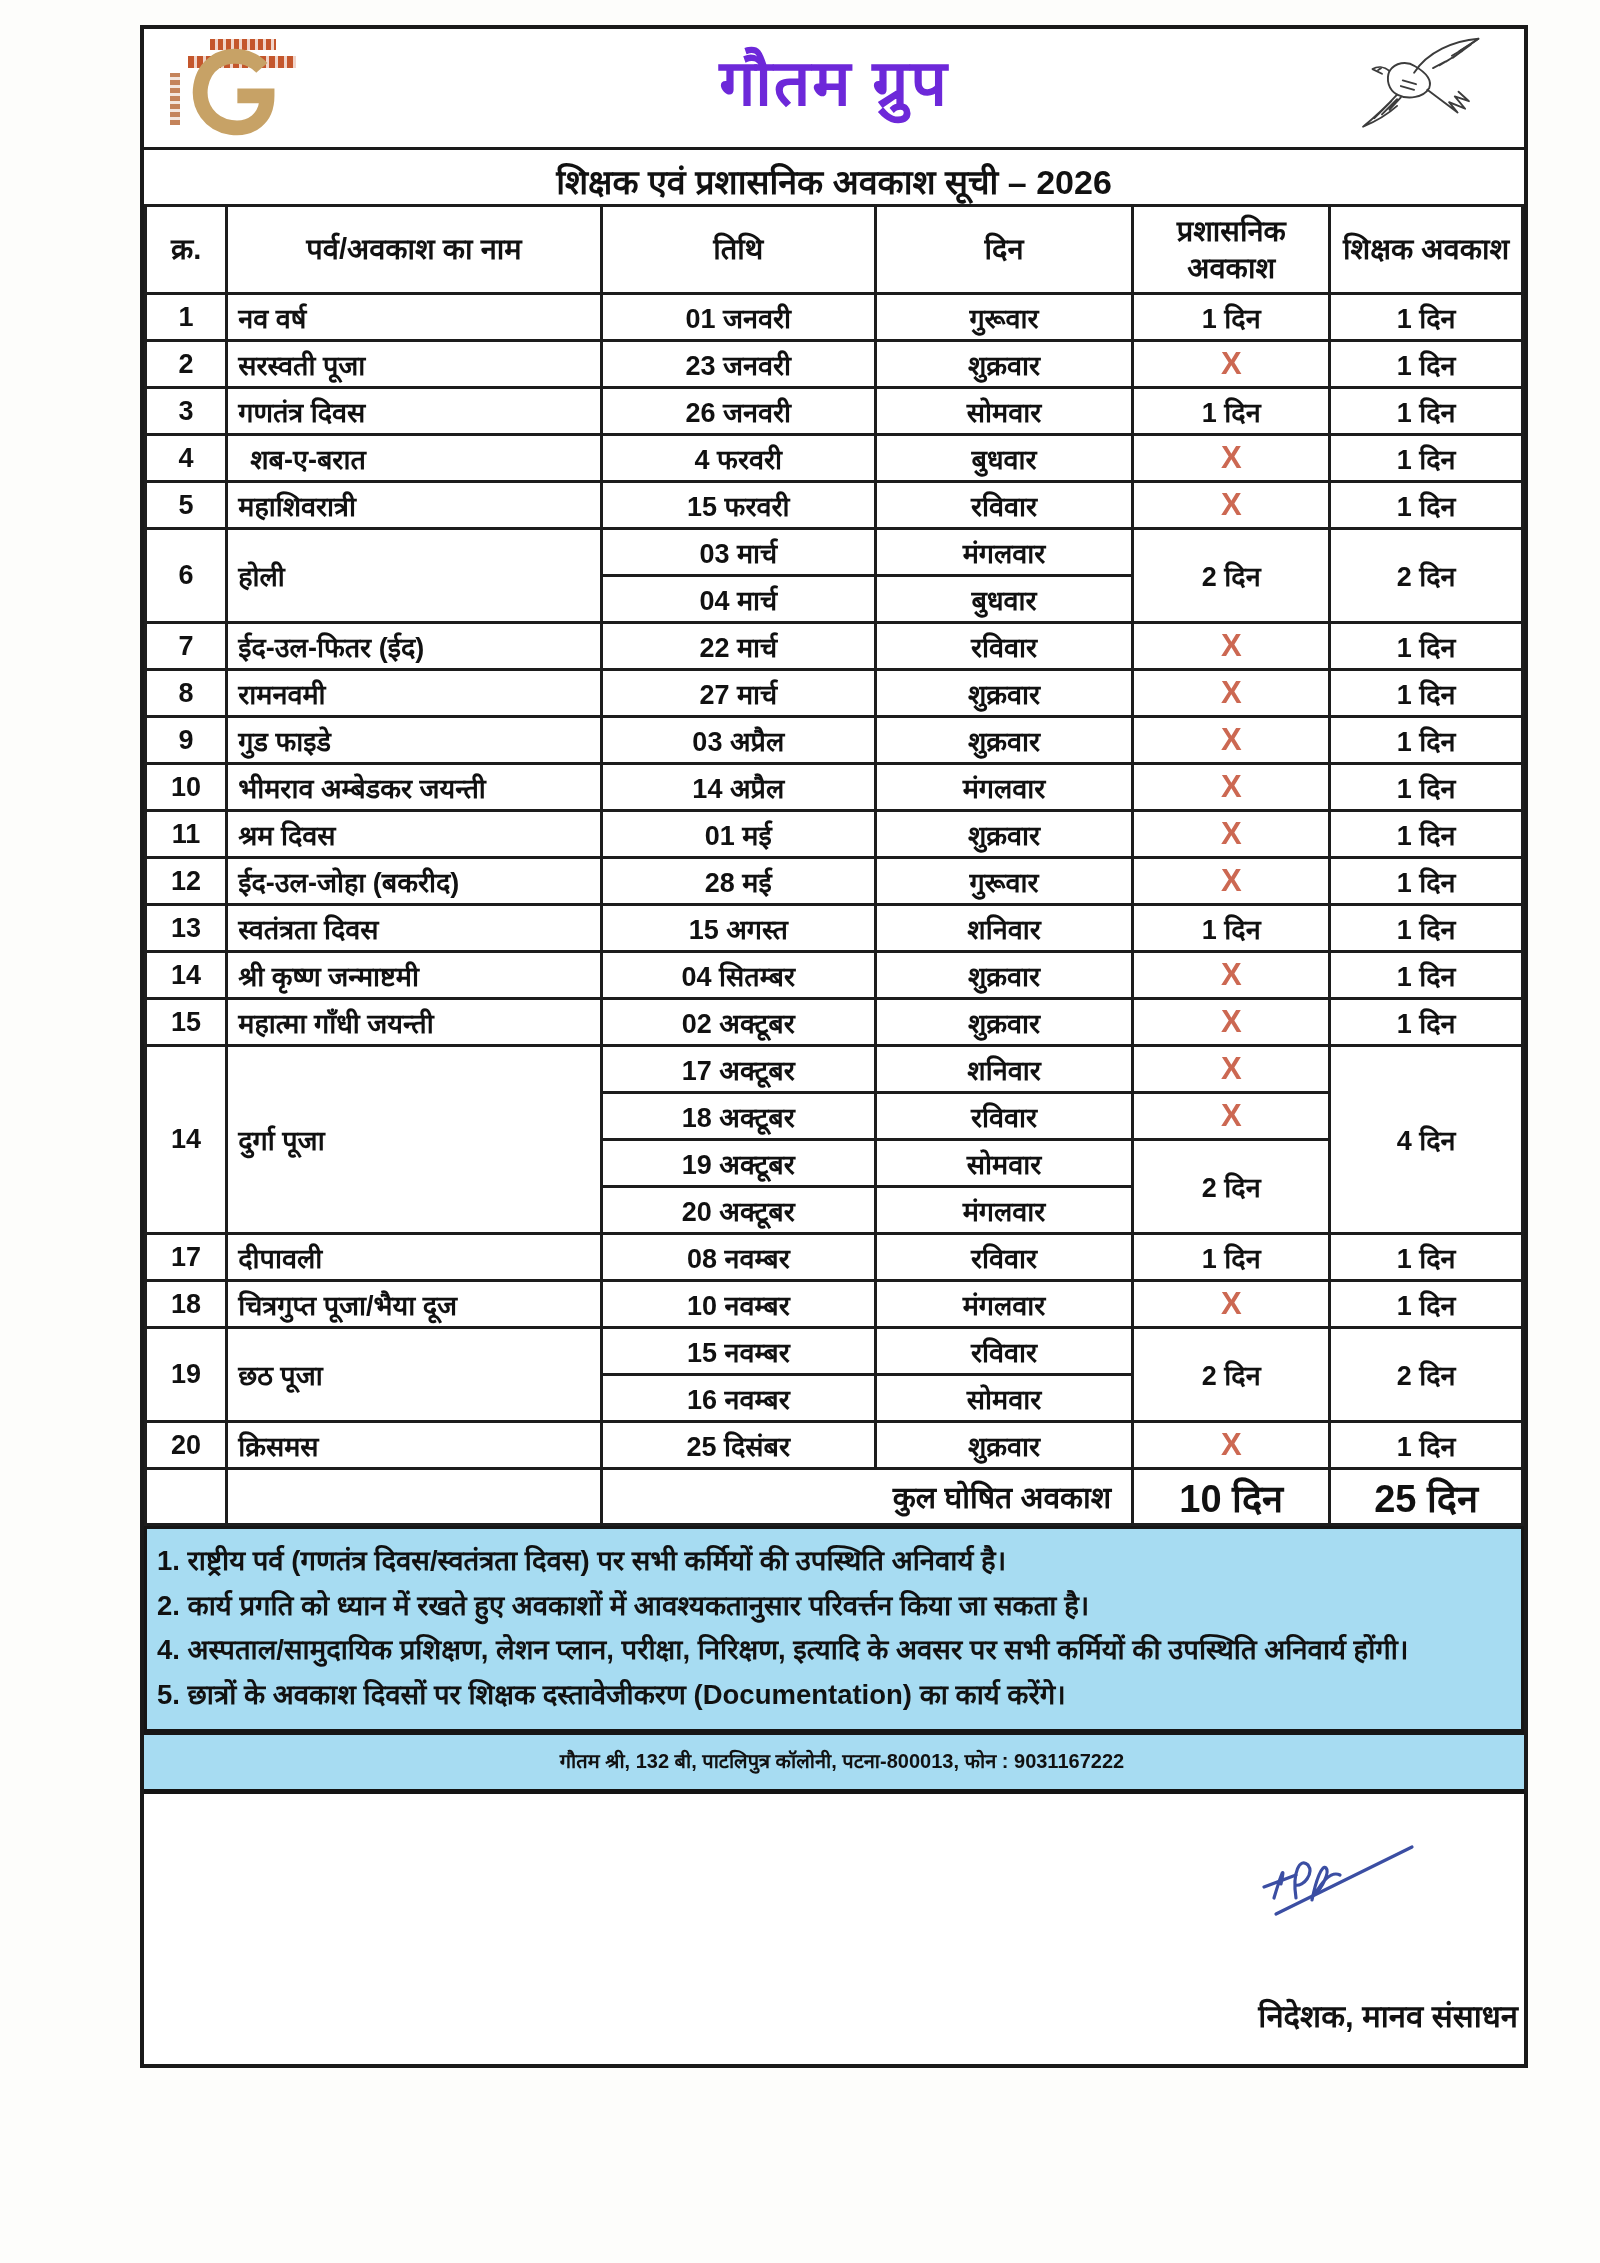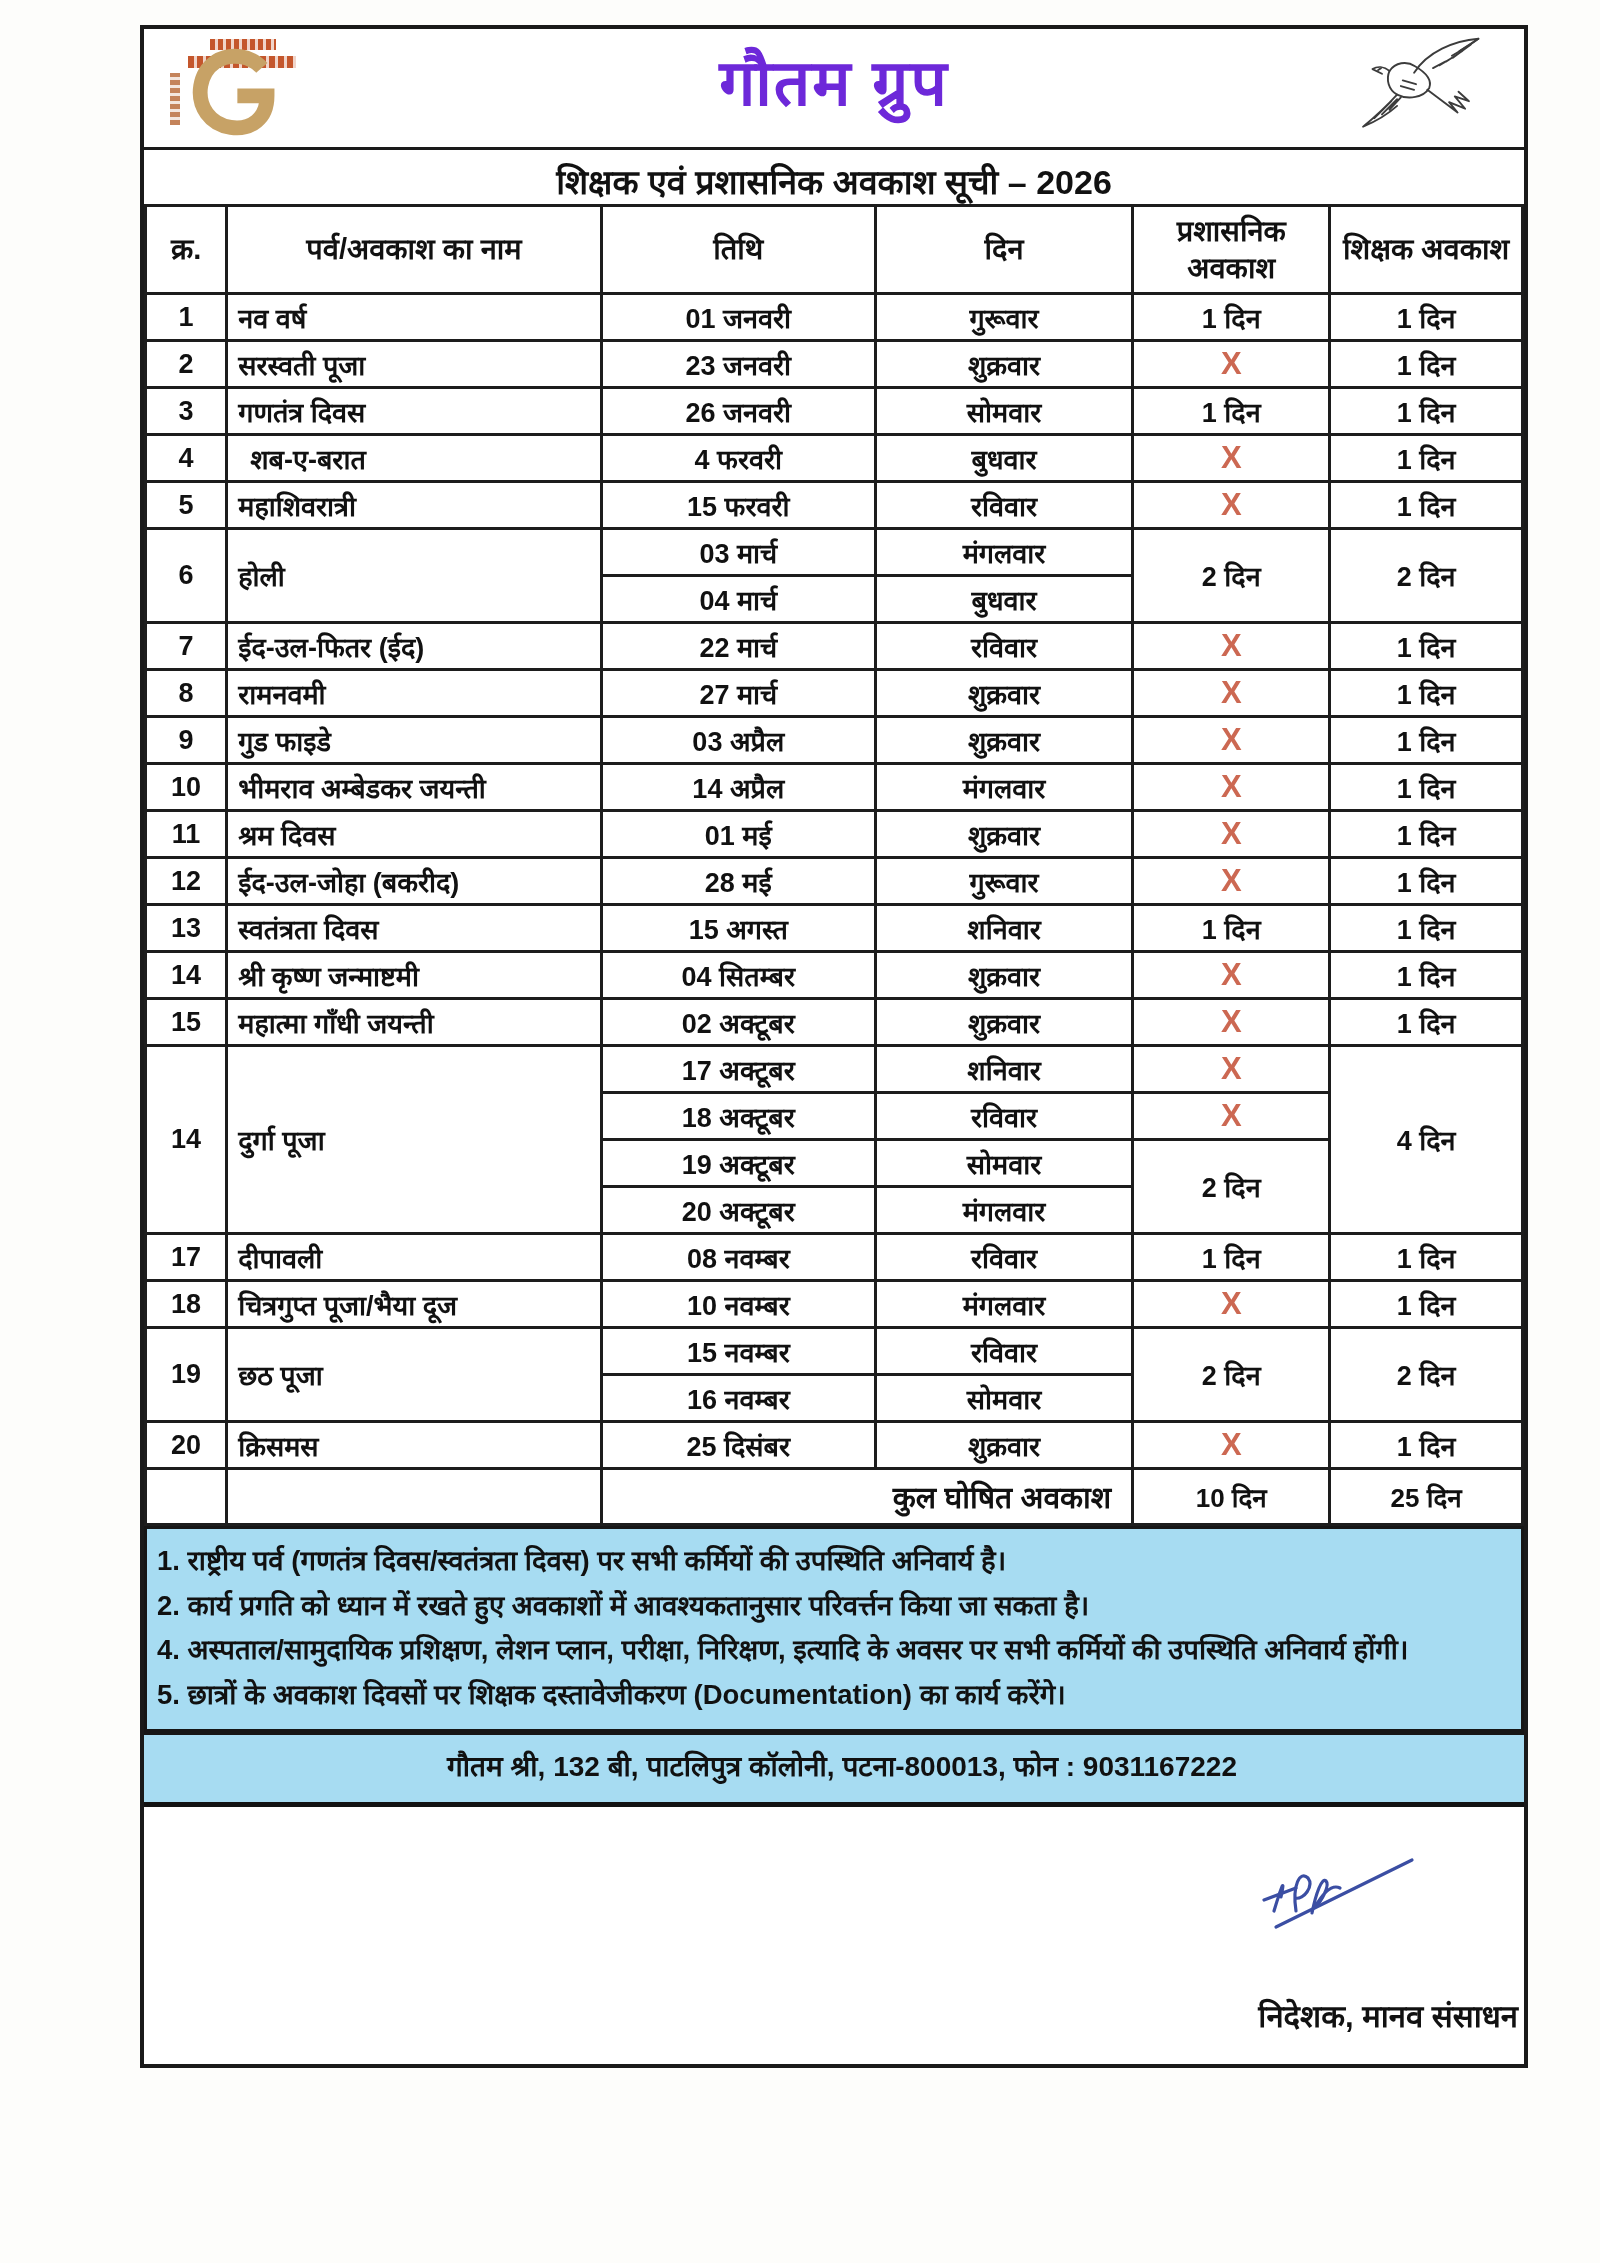--- a/index.html
+++ b/index.html
@@ -33,31 +33,31 @@
   table{border-collapse:collapse;width:100%;table-layout:fixed;}
   th,td{border:3px solid #1d1d1d;text-align:center;font-weight:700;font-size:27px;
         padding:0 4px;box-sizing:border-box;overflow:hidden;}
   thead th{height:88px;font-size:29px;line-height:1.25;}
   tbody tr{height:47px;}
   td.name{text-align:left;padding-left:10px;}
   td.indent{padding-left:22px;}
   td.xmark{font-size:31px;font-weight:600;}
   tr.total-row{height:56px;}
   td.total-label{text-align:right;padding-right:20px;font-size:30px;}
-  td.total-val{font-size:26px;}
+  td.total-val{font-size:38px;}
   
   .notes-box{
     margin-top:0;border:3px solid #161616;flex:none;
     padding:10px 14px 12px 10px;font-weight:700;font-size:27.5px;line-height:1.62;
   }
   .note-line{white-space:normal;}
   
   .address-band{
     border-top:3px solid #161616;border-bottom:5px solid #131313;flex:none;
-    text-align:center;padding:10px 0 12px 16px;font-weight:700;font-size:28px;line-height:1.6;
+    text-align:center;padding:10px 0 12px 16px;font-weight:700;font-size:20px;line-height:1.6;
   }
   
   .sign-block{flex:1;position:relative;background:#fff;margin-top:12px;}
   .signature{position:absolute;right:96px;top:28px;width:180px;height:92px;}
   .signatory{position:absolute;right:6px;bottom:28px;font-weight:700;font-size:31px;}
 </style>
 </head>
 <body>
 
 <div class="page">

